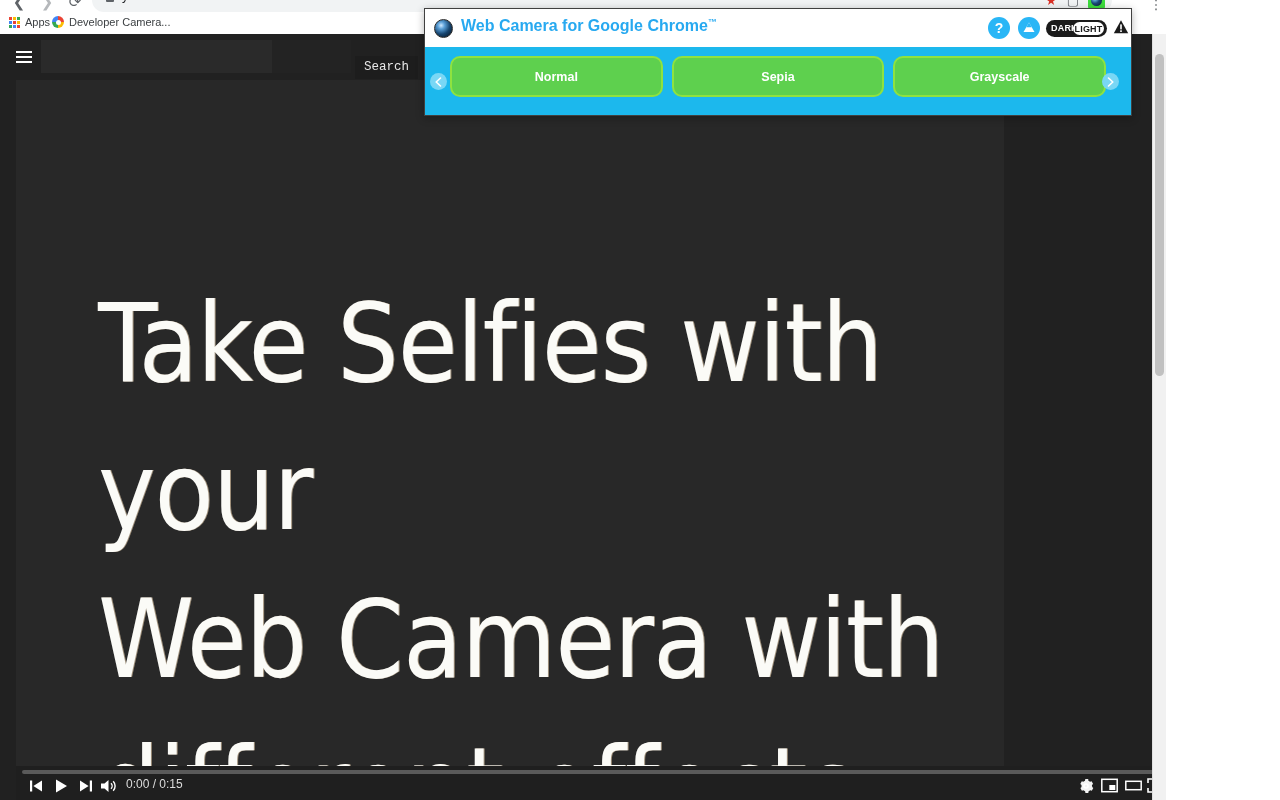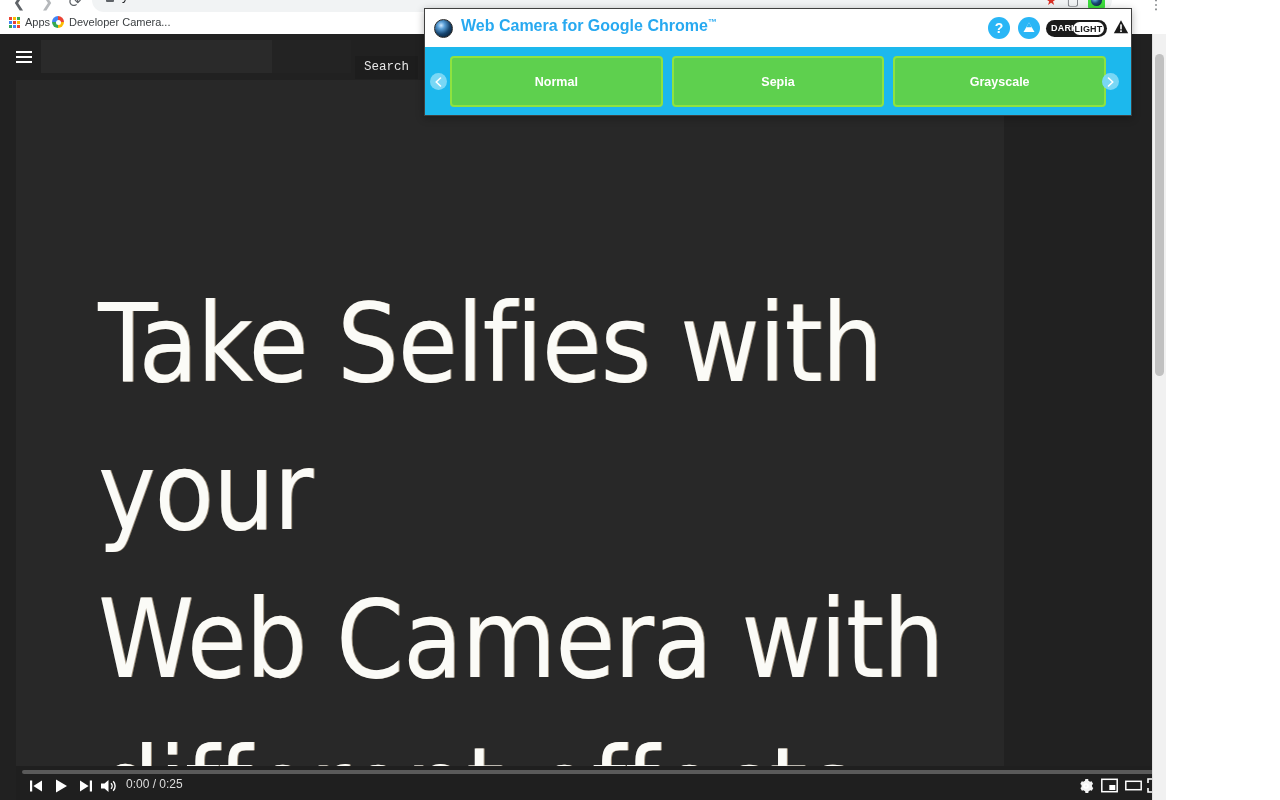--- a/index.html
+++ b/index.html
@@ -261,23 +261,23 @@
   }
   .arrow-btn svg { position: absolute; left: 4px; top: 3.5px; }
   .arrow-left  { left: 5px; }
   .arrow-right { left: 677px; }
 
   .filter-row {
     position: absolute; left: 25px; top: 9px; width: 656px; height: 48px;
     display: flex; gap: 9px;
   }
   .filter-btn {
-    flex: 1 1 0; height: 51px;
+    flex: 1 1 0; height: 41px;
     background: #5ed04e; border: 2px solid #8fe23f;
-    border-radius: 4px; cursor: pointer;
+    border-radius: 10px; cursor: pointer;
     display: flex; align-items: center; justify-content: center;
     box-sizing: border-box;
   }
   .filter-btn-label {
     color: #ffffff; font-size: 12.5px; font-weight: bold;
     font-family: "Liberation Sans", sans-serif;
   }
 </style>
 </head>
 <body>
@@ -357,21 +357,21 @@
               <rect x="11.8" y="2.5" width="2.2" height="11" fill="#fff"></rect>
             </svg>
         </div>
         <div class="ctrl c-vol">
           <svg width="18" height="16" viewBox="0 0 18 16">
             <polygon points="1,5.5 4.5,5.5 8.5,2 8.5,14 4.5,10.5 1,10.5" fill="#fff"></polygon>
             <path d="M11 5.2 A4 4 0 0 1 11 10.8" stroke="#fff" stroke-width="1.4" fill="none"></path>
             <path d="M13.2 3.2 A7 7 0 0 1 13.2 12.8" stroke="#fff" stroke-width="1.4" fill="none"></path>
           </svg>
         </div>
-        <div class="time-display">0:00 / 0:25</div>
+        <div class="time-display">0:00 / 0:15</div>
 
         <div class="ctrl-right c-gear">
           <svg width="16" height="16" viewBox="0 0 16 16">
             <path fill="#fff" d="M8 5.2a2.8 2.8 0 1 0 0 5.6 2.8 2.8 0 0 0 0-5.6zm0 4.1a1.3 1.3 0 1 1 0-2.6 1.3 1.3 0 0 1 0 2.6z"></path>
             <path fill="#fff" d="M14 8c0-.4 0-.8-.1-1.1l1.2-1-1.5-2.6-1.5.5c-.5-.4-1.1-.8-1.7-1L10.2 1H7.3L7 2.8c-.6.2-1.2.6-1.7 1l-1.5-.5-1.5 2.6 1.2 1C3.5 7.2 3.5 7.6 3.5 8s0 .8.1 1.1l-1.2 1 1.5 2.6 1.5-.5c.5.4 1.1.8 1.7 1l.3 1.8h2.9l.3-1.8c.6-.2 1.2-.6 1.7-1l1.5.5 1.5-2.6-1.2-1c0-.3.1-.7.1-1.1z" opacity="0.95"></path>
           </svg>
         </div>
         <div class="ctrl-right c-mini">
           <svg width="17" height="15" viewBox="0 0 17 15">
               <rect x="0.8" y="1.3" width="15.4" height="12.4" fill="none" stroke="#fff" stroke-width="1.5"></rect>

